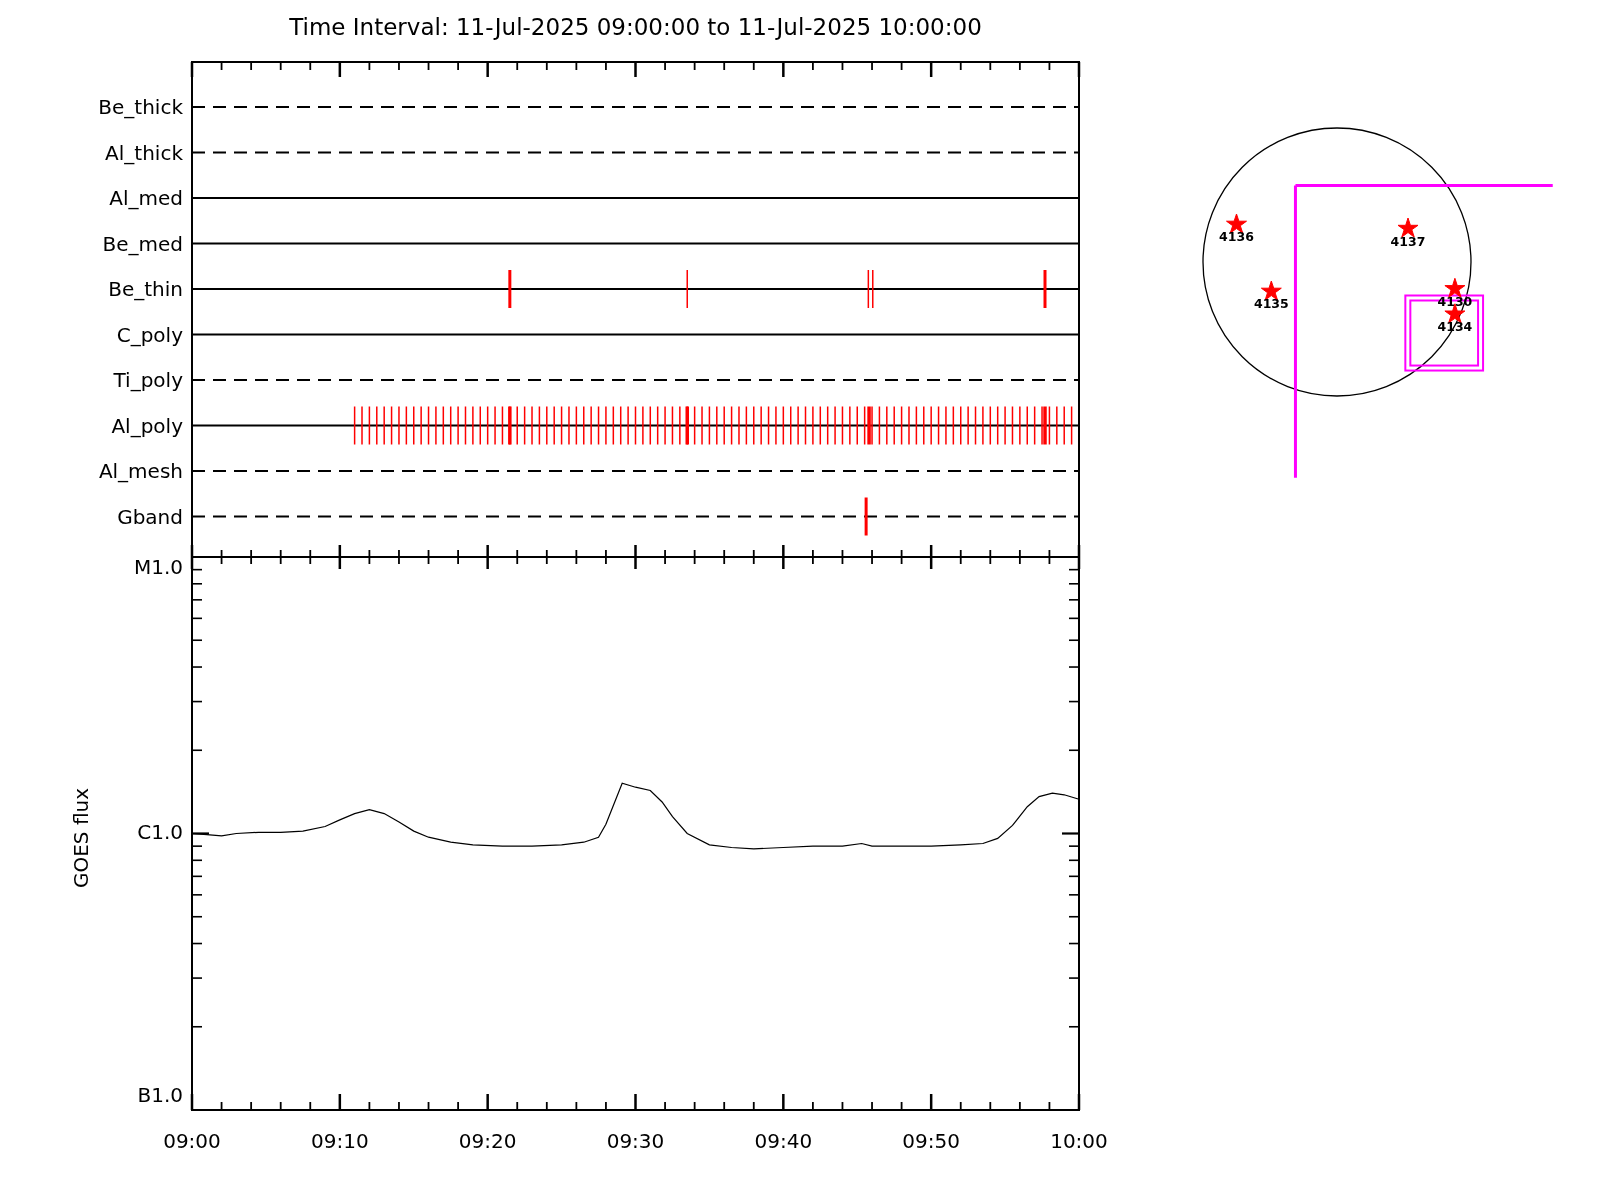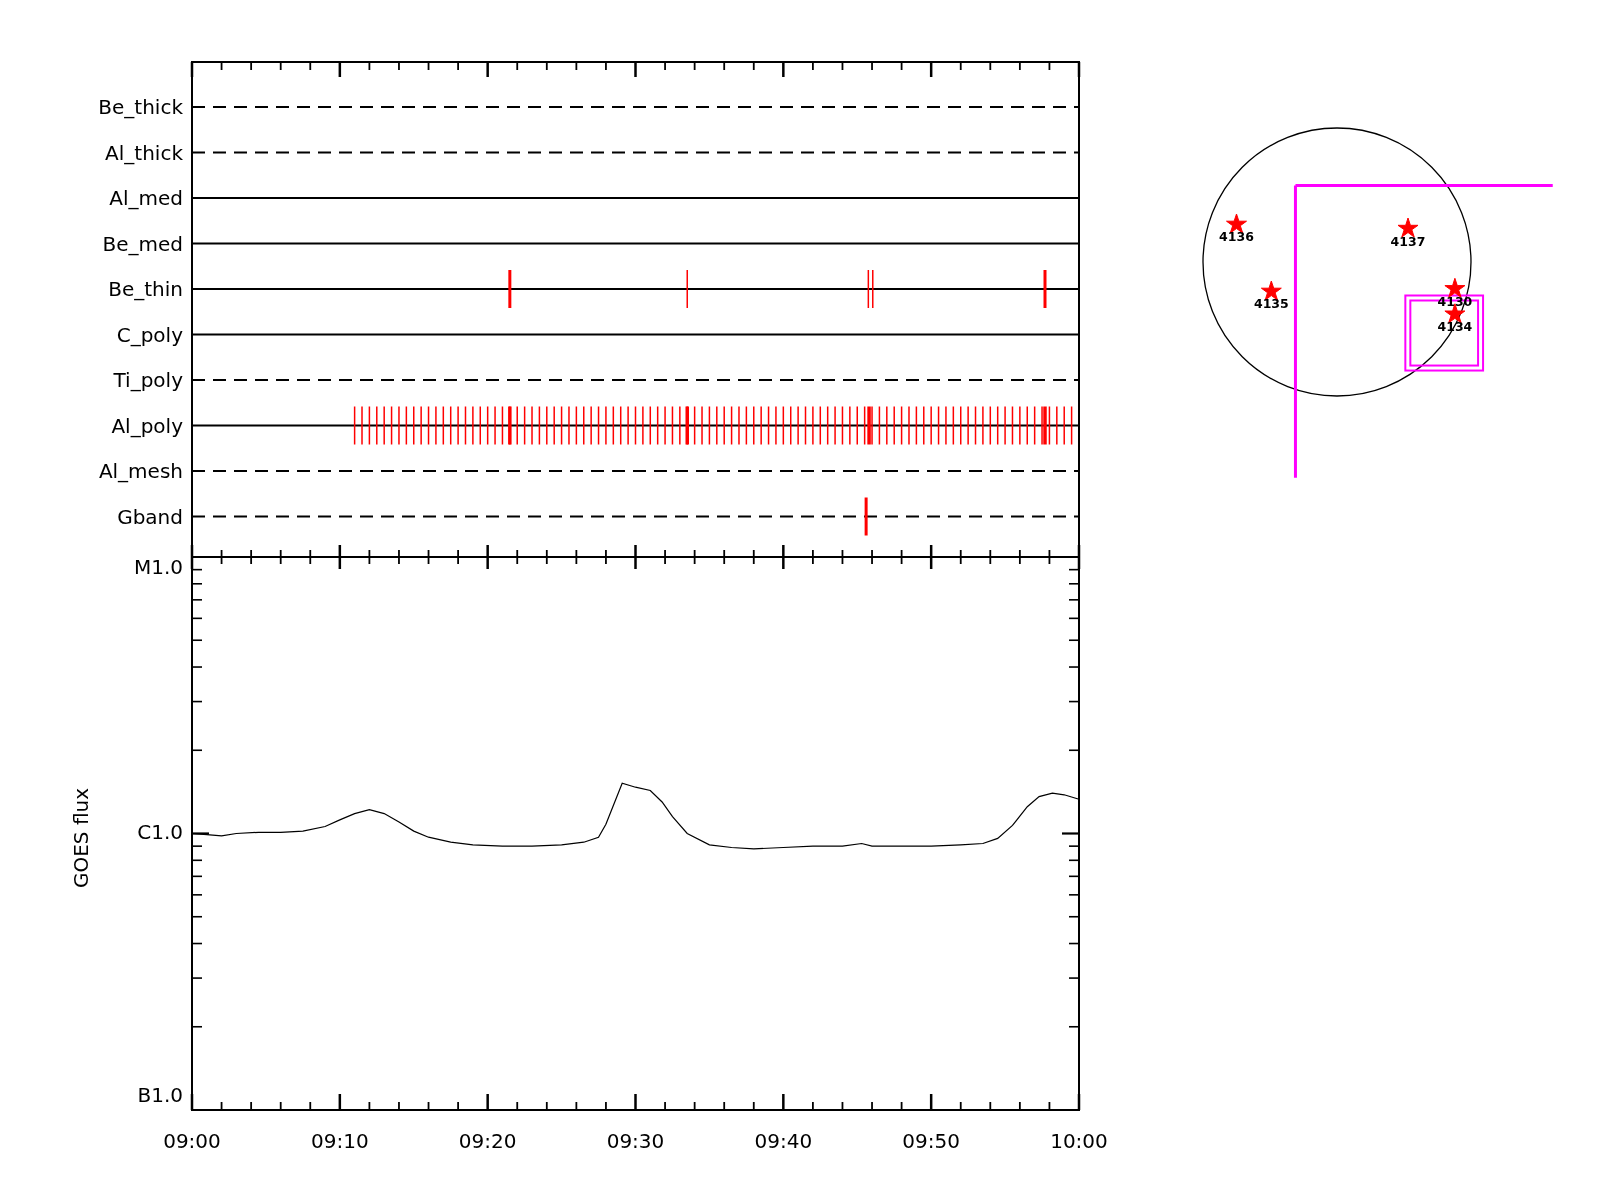--- a/index.html
+++ b/index.html
@@ -12,20 +12,21 @@
   .chan-label{font-size:20px;}
   .tick-label{font-size:20px;}
   .ylab{font-size:20px;}
   .ar-label{font-size:12.5px;}
   .axis-title{font-size:20px;}
 </style>
 </head>
 <body>
 
 <div id="canvas">
+  <div id="title">Time Interval: 11-Jul-2025 09:00:00 to 11-Jul-2025 10:00:00</div>
   <svg id="plot" width="1600" height="1200" viewBox="0 0 1600 1200">
     <g id="g-timeline">
         <rect x="192" y="62" width="887" height="495" fill="none" stroke="#000000" stroke-width="2"></rect>
         <line x1="192" y1="62" x2="192" y2="77" stroke="#000000" stroke-width="2.5"></line>
         <line x1="221.56666666666666" y1="62" x2="221.56666666666666" y2="70" stroke="#000000" stroke-width="1.8"></line>
         <line x1="251.13333333333333" y1="62" x2="251.13333333333333" y2="70" stroke="#000000" stroke-width="1.8"></line>
         <line x1="280.7" y1="62" x2="280.7" y2="70" stroke="#000000" stroke-width="1.8"></line>
         <line x1="310.26666666666665" y1="62" x2="310.26666666666665" y2="70" stroke="#000000" stroke-width="1.8"></line>
         <line x1="339.83333333333337" y1="62" x2="339.83333333333337" y2="77" stroke="#000000" stroke-width="2.5"></line>
         <line x1="369.4" y1="62" x2="369.4" y2="70" stroke="#000000" stroke-width="1.8"></line>

